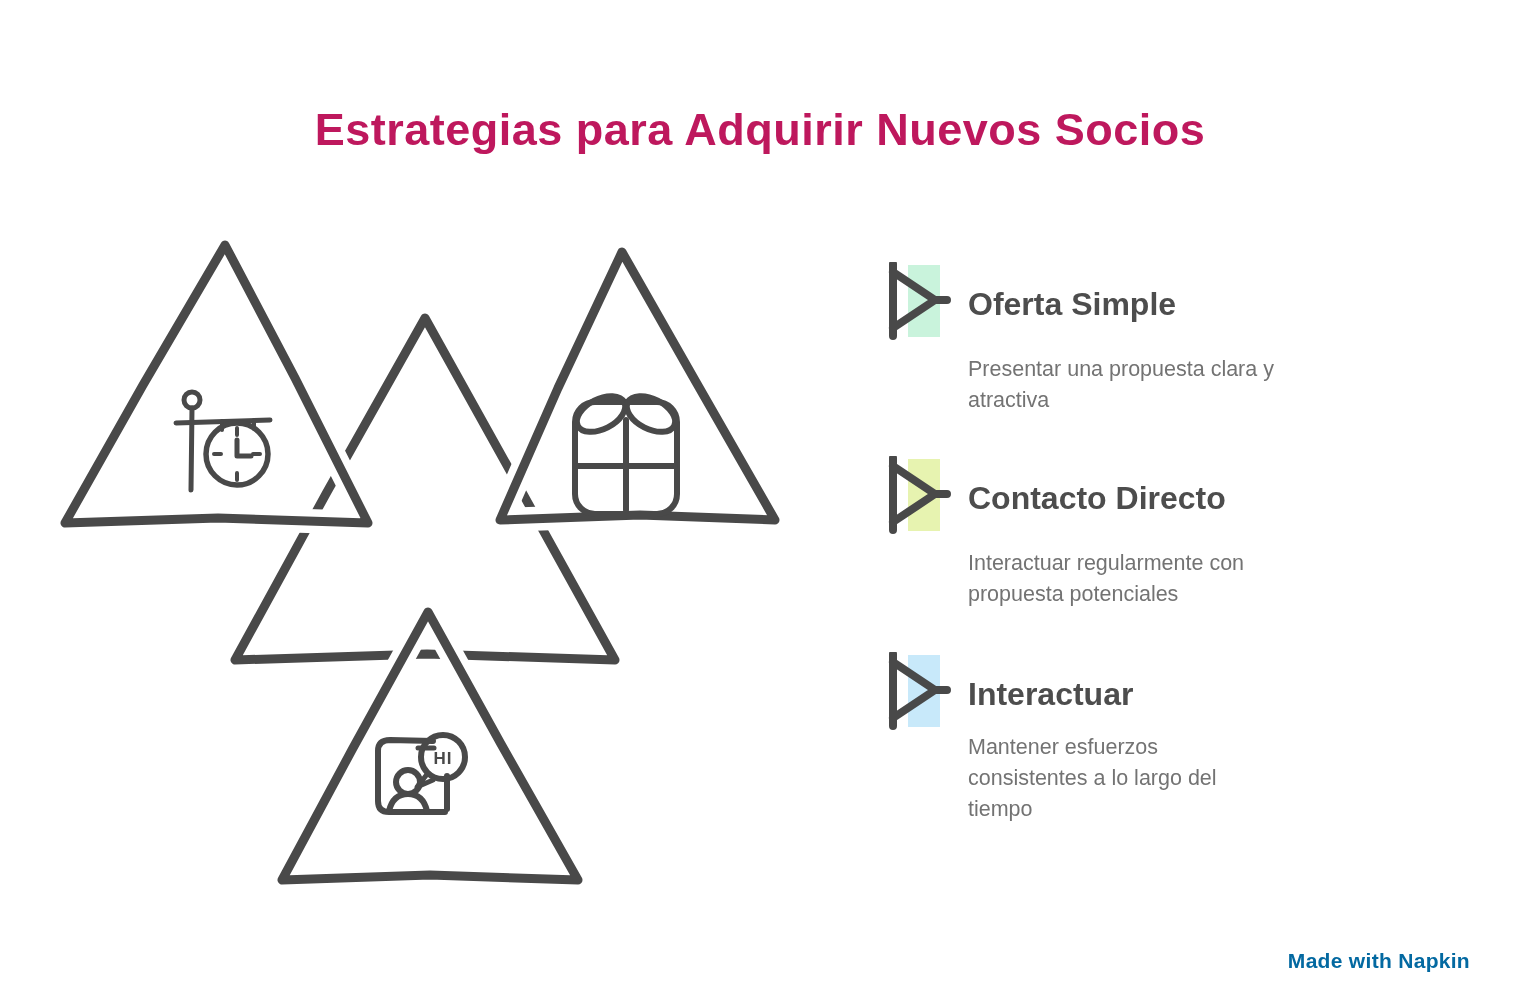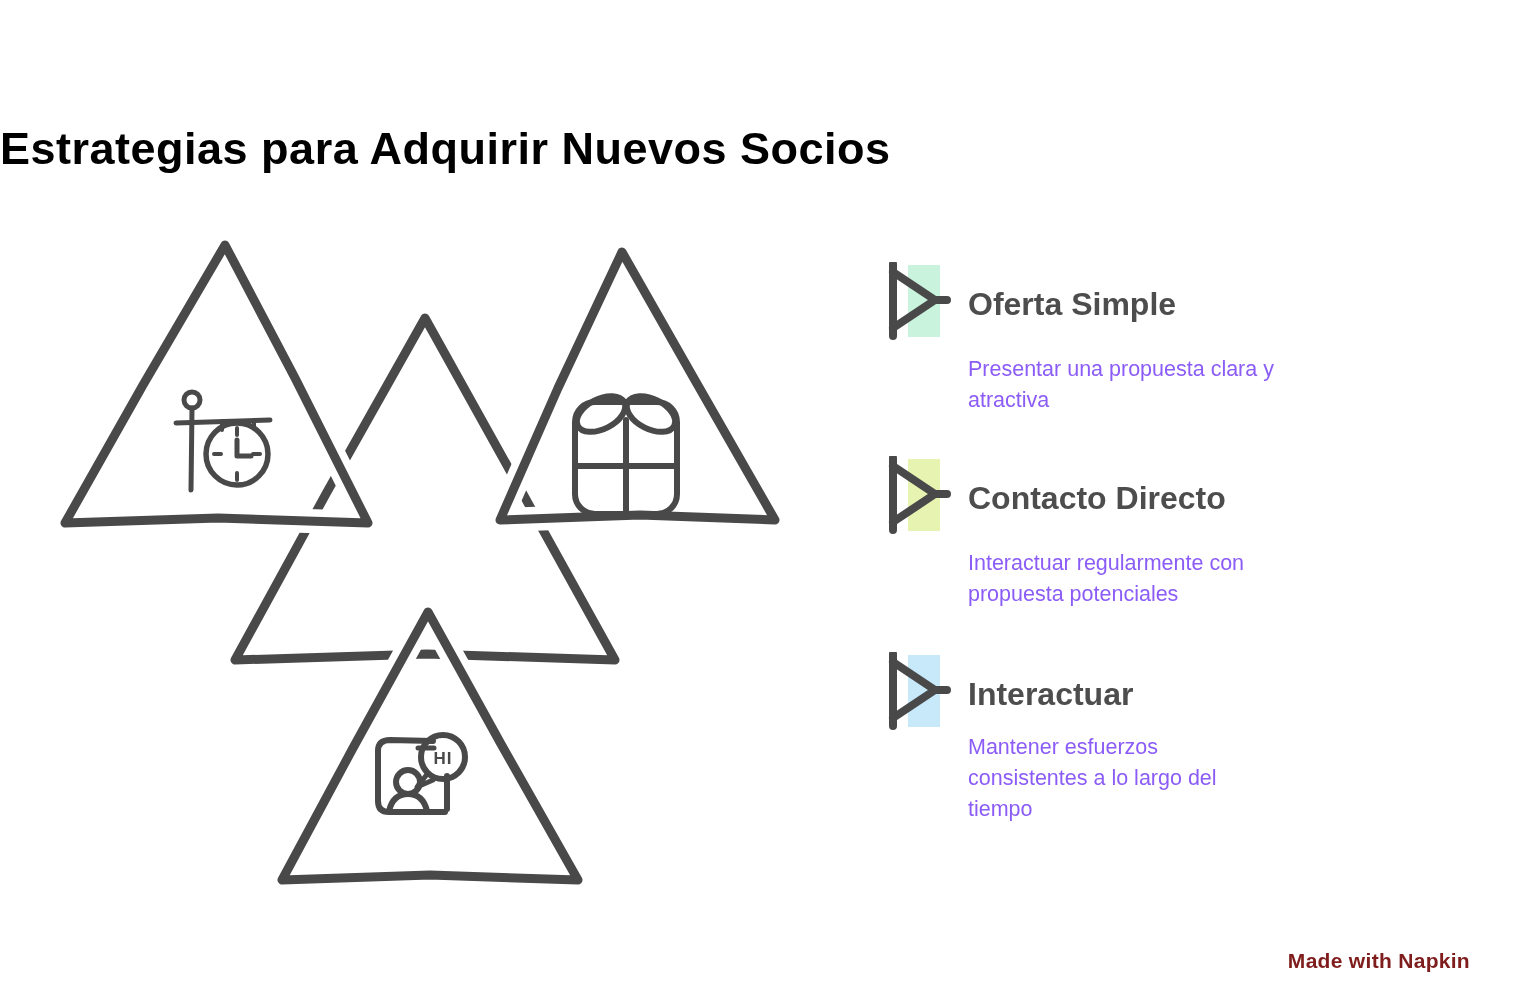--- a/index.html
+++ b/index.html
@@ -6,38 +6,38 @@
   body{
     width:1520px;height:1007px;
     background:#ffffff;
     font-family:"Liberation Sans", sans-serif;
     position:relative;overflow:hidden;
     color:#4a4a4a;
   }
   .canvas{position:absolute;inset:0;}
   .title{
     position:absolute;top:104px;left:0;right:0;
-    font-size:45px;font-weight:700;color:#000000;
+    text-align:center;
+    font-size:45px;font-weight:700;color:#be185d;
     letter-spacing:.5px;
-    margin-top:19px;
   }
   .cluster{position:absolute;left:50px;top:230px;}
   .legend-item{position:absolute;left:888px;}
   .bullet{position:absolute;left:0;top:0;}
   .item-title{
     position:absolute;left:80px;top:24px;
     font-size:32px;font-weight:700;color:#4d4d4d;white-space:nowrap;
   }
   .item-desc{
     position:absolute;left:80px;
-    font-size:21.5px;line-height:31px;color:#8b5cf6;
+    font-size:21.5px;line-height:31px;color:#737373;
   }
   .watermark{
     position:absolute;right:50px;bottom:34px;
-    font-size:21px;font-weight:700;color:#7f1d1d;letter-spacing:.3px;
+    font-size:21px;font-weight:700;color:#0369a1;letter-spacing:.3px;
   }
   .sketch{stroke:#494949;stroke-linejoin:round;stroke-linecap:round;fill:none;}
 </style>
 </head>
 <body>
 
 <div class="canvas">
 
   <div class="title">Estrategias para Adquirir Nuevos Socios</div>
 

